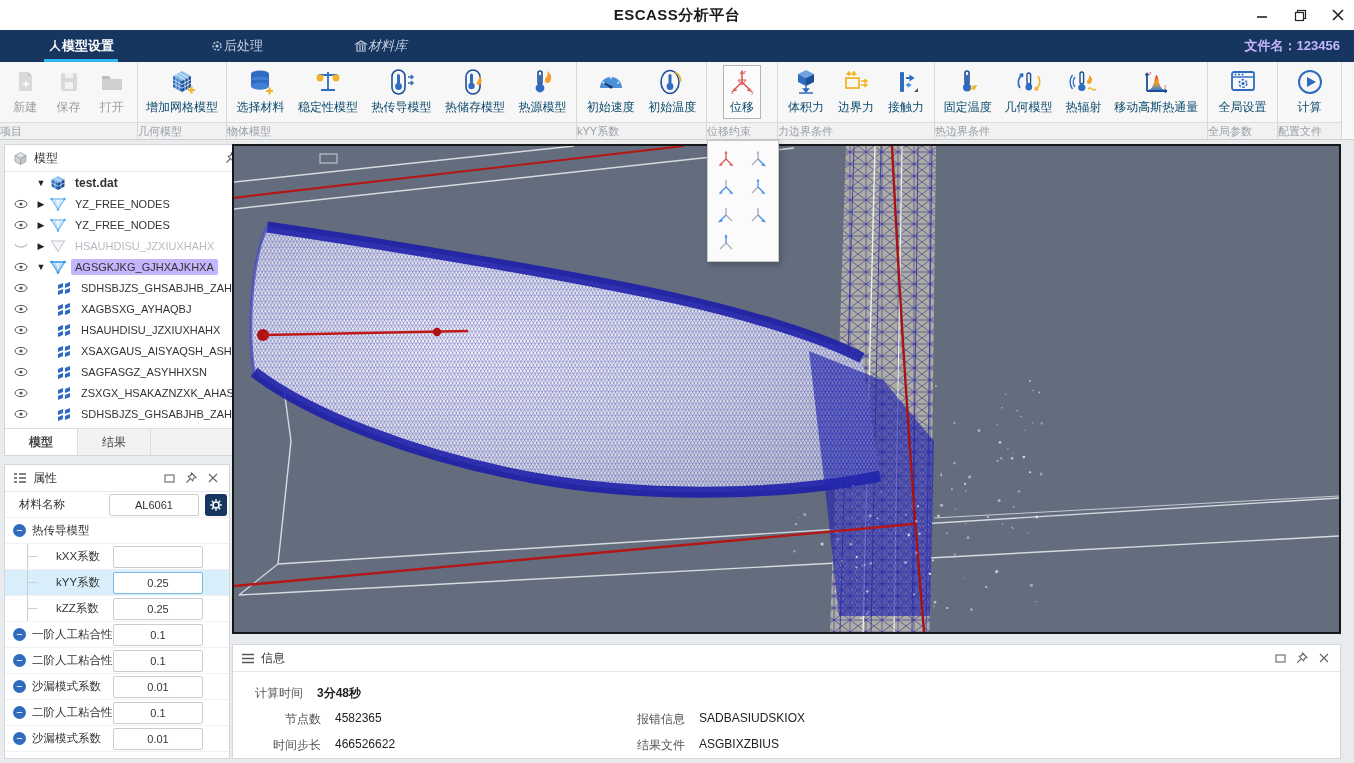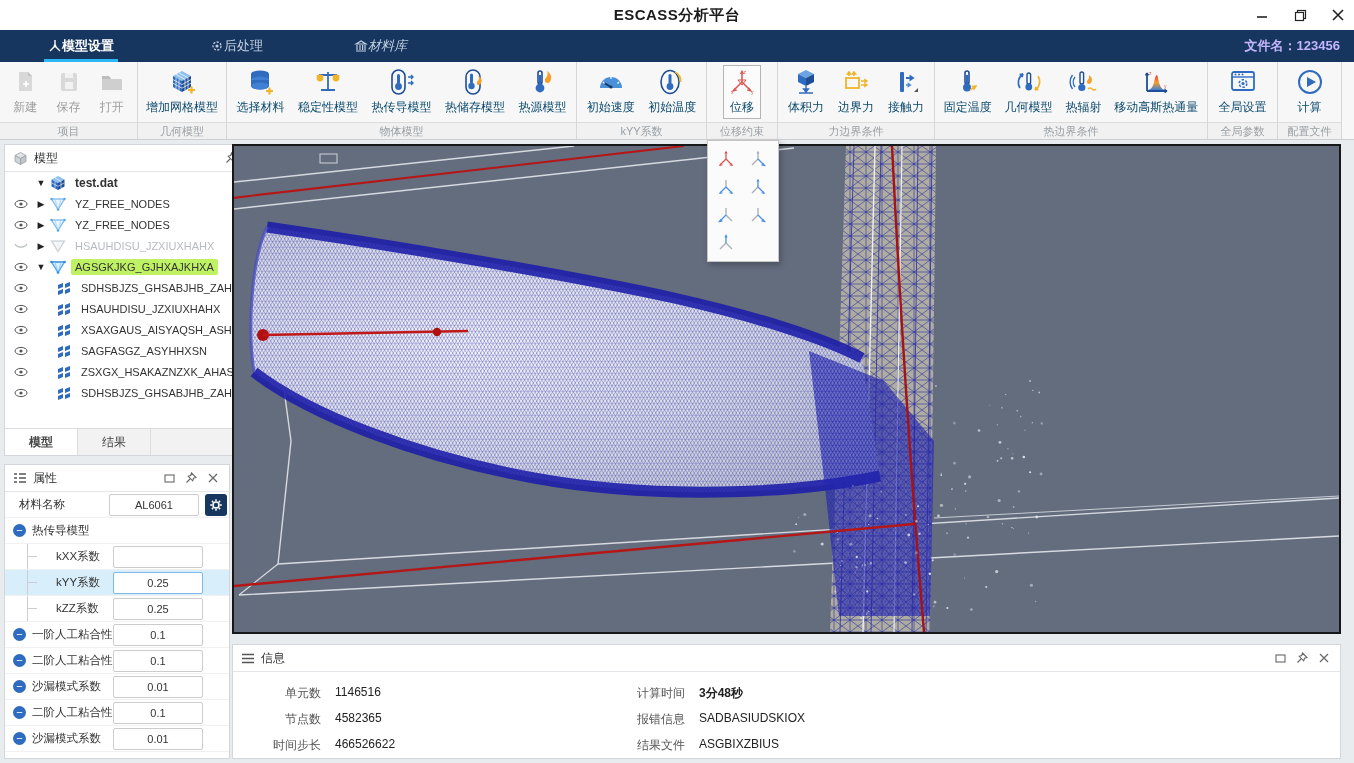--- a/index.html
+++ b/index.html
@@ -17,21 +17,21 @@
   .navtab{position:relative;height:32px;display:flex;align-items:center;padding:0 18px;color:#c3cfdf;font-size:13px;cursor:pointer;}
   .navtab.active{color:#ffffff;font-weight:bold;}
   .navtab .underline{position:absolute;left:14px;right:14px;bottom:0;height:3px;background:#2db8f5;}
   .tab1{margin-left:30px;} .tab2{margin-left:60px;} .tab3{margin-left:55px;font-style:italic;}
   .filelabel{position:absolute;right:14px;color:#c4b5fd;font-size:13px;font-weight:bold;}
 
   
   .ribbon{position:absolute;left:0;top:62px;width:1354px;height:77px;background:#f7f7f7;border-bottom:1px solid #cfcfcf;display:flex;}
   .rgroup{display:flex;flex-direction:column;border-right:1px solid #d7d7d7;box-sizing:border-box;}
   .rbtns{flex:1;display:flex;align-items:center;justify-content:space-evenly;}
-  .rlabel{height:16px;line-height:16px;text-align:center;font-size:11px;color:#9aa0a6;border-top:1px solid #dcdcdc;background:#f1f1f1;white-space:nowrap;overflow:hidden;}
+  .rlabel{height:16px;line-height:16px;font-size:11px;color:#9aa0a6;border-top:1px solid #dcdcdc;background:#f1f1f1;white-space:nowrap;overflow:hidden;}
   .rbtn{display:flex;flex-direction:column;align-items:center;gap:3px;padding:2px 4px;cursor:pointer;}
   .rbtn .rtext{font-size:12px;color:#0c4a6e;white-space:nowrap;}
   .rbtn.disabled .rtext{color:#9e9e9e;}
   .rbtn.sel{background:#fbfbfb;outline:1px solid #b5b5b5;}
   .ricon{width:28px;height:28px;display:flex;align-items:center;justify-content:center;}
 
   
   .panel{position:absolute;background:#fff;border:1px solid #d3d7db;box-sizing:border-box;}
   .phead{height:26px;display:flex;align-items:center;padding:0 8px;border-bottom:1px solid #e3e6e9;gap:6px;}
   .ptitle{font-size:12px;color:#333;}
@@ -39,21 +39,21 @@
   .pico{width:16px;height:16px;display:flex;align-items:center;justify-content:center;cursor:pointer;color:#666;}
 
   #modelPanel{left:4px;top:144px;width:266px;height:312px;}
   .tree{position:absolute;left:0;top:27px;right:11px;bottom:26px;overflow:hidden;}
   .trow{height:21px;display:flex;align-items:center;font-size:11px;color:#333;white-space:nowrap;}
   .trow .eye{width:16px;margin-left:8px;display:flex;justify-content:center;}
   .trow .arr{width:12px;margin-left:6px;font-size:9px;color:#222;display:flex;justify-content:center;}
   .trow .ticn{width:18px;margin:0 4px 0 2px;display:flex;justify-content:center;}
   .trow.part .ticn{margin-left:26px;}
   .trow .tlabel{padding:2px 4px;border-radius:2px;}
-  .trow.sel .tlabel{background:#bef264;}
+  .trow.sel .tlabel{background:#c4b5fd;}
   .trow.root .tlabel{font-weight:bold;font-size:12px;}
   .trow.muted{color:#b7bbc1;}
   .vsb{position:absolute;right:0;top:27px;bottom:26px;width:11px;background:#f4f4f4;border-left:1px solid #e4e4e4;}
   .vsb .sarr{position:absolute;left:0;width:11px;height:10px;font-size:7px;color:#8a8a8a;text-align:center;line-height:10px;}
   .vsb .thumb{position:absolute;left:2px;top:12px;width:7px;height:60px;background:#cfcfcf;border-radius:3px;}
   .mtabs{position:absolute;left:0;bottom:0;right:0;height:26px;background:#f2f2f2;border-top:1px solid #ddd;display:flex;}
   .mtab{width:72px;display:flex;align-items:center;justify-content:center;font-size:12px;color:#444;border-right:1px solid #ddd;cursor:pointer;}
   .mtab.active{background:#ffffff;font-weight:bold;}
 
   #propPanel{left:4px;top:464px;width:226px;height:295px;}
@@ -555,20 +555,37 @@
           </span>
         <span class="ticn">
             <svg width="14" height="14">
               <path d="M1 4 l5 -2 v4 l-5 2 z" fill="#2f6bbf"></path>
               <path d="M8 3 l5 -2 v4 l-5 2 z" fill="#2f6bbf"></path>
               <path d="M1 10 l5 -2 v4 l-5 2 z" fill="#2f6bbf"></path>
               <path d="M8 9 l5 -2 v4 l-5 2 z" fill="#2f6bbf"></path>
             </svg>
           </span>
         <span class="tlabel">SDHSBJZS_GHSABJHB_ZAHU</span>
+      </div>
+      <div class="trow part">
+        <span class="eye">
+            <svg width="14" height="10">
+              <ellipse cx="7" cy="5" rx="6" ry="3.6" fill="none" stroke="#555" stroke-width="1"></ellipse>
+              <circle cx="7" cy="5" r="1.6" fill="#555"></circle>
+            </svg>
+          </span>
+        <span class="ticn">
+            <svg width="14" height="14">
+              <path d="M1 4 l5 -2 v4 l-5 2 z" fill="#2f6bbf"></path>
+              <path d="M8 3 l5 -2 v4 l-5 2 z" fill="#2f6bbf"></path>
+              <path d="M1 10 l5 -2 v4 l-5 2 z" fill="#2f6bbf"></path>
+              <path d="M8 9 l5 -2 v4 l-5 2 z" fill="#2f6bbf"></path>
+            </svg>
+          </span>
+        <span class="tlabel">XAGBSXG_AYHAQBJ</span>
       </div>
       <div class="trow part">
         <span class="eye">
             <svg width="14" height="10">
               <ellipse cx="7" cy="5" rx="6" ry="3.6" fill="none" stroke="#555" stroke-width="1"></ellipse>
               <circle cx="7" cy="5" r="1.6" fill="#555"></circle>
             </svg>
           </span>
         <span class="ticn">
             <svg width="14" height="14">
@@ -981,24 +998,20 @@
           </svg>
         </span>
       <span class="pico">
           <svg width="10" height="10">
             <path d="M1 1 L9 9 M9 1 L1 9" stroke="#666" stroke-width="1.2"></path>
           </svg>
         </span>
     </div>
     <div style="padding-top:8px;">
       <div class="irow">
-        <div class="icol1">
-          <span class="ilab">单元数</span>
-          <span class="ival ivallt">1146516</span>
-        </div>
         <div class="icol2">
           <span class="ilab">计算时间</span>
           <span class="ival">3分48秒</span>
         </div>
       </div>
       <div class="irow">
         <div class="icol1">
           <span class="ilab">节点数</span>
           <span class="ival ivallt">4582365</span>
         </div>

